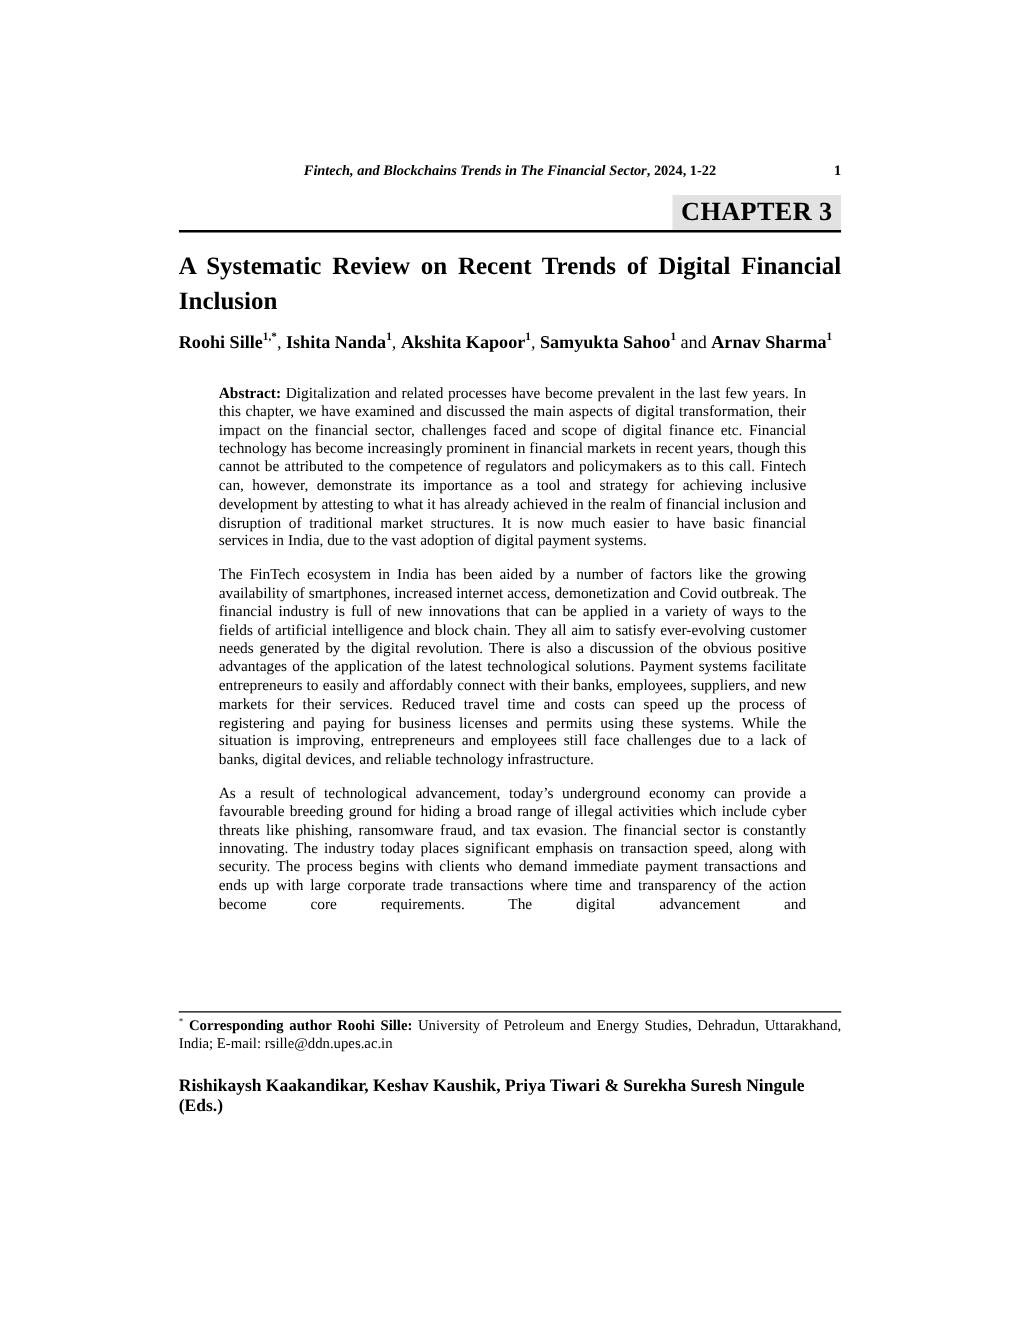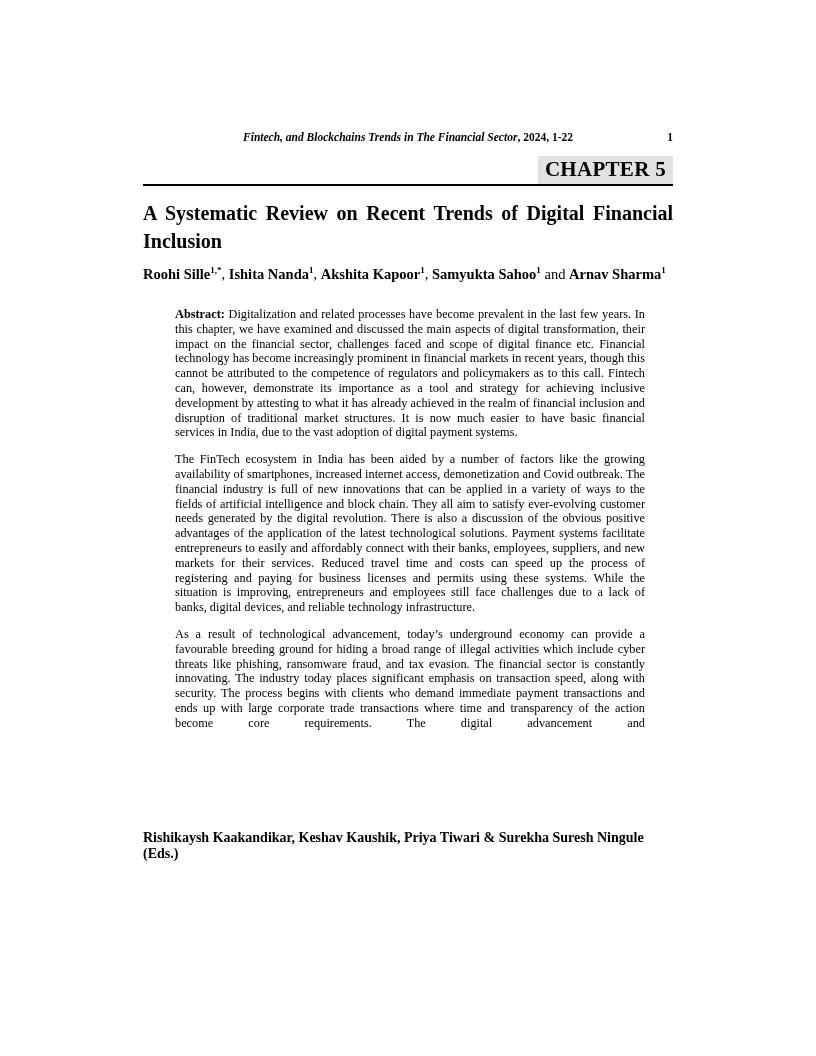--- a/index.html
+++ b/index.html
@@ -101,33 +101,34 @@
   }
 </style>
 </head>
 <body>
 
 <div class="main-flow">
 
   <div class="running-head"><span class="head-italic">Fintech, and Blockchains Trends in The Financial Sector</span><span>, 2024, 1-22</span><span class="page-num">1</span></div>
 
   <div class="chapter-row">
-    <span class="chapter-badge">CHAPTER 5</span>
+    <span class="chapter-badge">CHAPTER 3</span>
   </div>
 
   <h1 class="title">A Systematic Review on Recent Trends of Digital Financial Inclusion</h1>
 
   <p class="authors"><span><b><span>Roohi Sille</span><sup>1,*</sup></b><span class="sep">, </span></span><span><b><span>Ishita Nanda</span><sup>1</sup></b><span class="sep">, </span></span><span><b><span>Akshita Kapoor</span><sup>1</sup></b><span class="sep">, </span></span><span><b><span>Samyukta Sahoo</span><sup>1</sup></b><span class="sep"> and </span></span><span><b><span>Arnav Sharma</span><sup>1</sup></b><span class="sep"></span></span></p>
 
 
   <div class="body-block">
     <p><span class="abstract-label">Abstract:</span><span> Digitalization and related processes have become prevalent in the last few years. In this chapter, we have examined and discussed the main aspects of digital transformation, their impact on the financial sector, challenges faced and scope of digital finance </span><span class="etc">etc</span><span>. Financial technology has become increasingly prominent in financial markets in recent years, though this cannot be attributed to the competence of regulators and policymakers as to this call. Fintech can, however, demonstrate its importance as a tool and strategy for achieving inclusive development by attesting to what it has already achieved in the realm of financial inclusion and disruption of traditional market structures. It is now much easier to have basic financial services in India, due to the vast adoption of digital payment systems.</span></p>
     <p>The FinTech ecosystem in India has been aided by a number of factors like the growing availability of smartphones, increased internet access, demonetization and Covid outbreak. The financial industry is full of new innovations that can be applied in a variety of ways to the fields of artificial intelligence and block chain. They all aim to satisfy ever-evolving customer needs generated by the digital revolution. There is also a discussion of the obvious positive advantages of the application of the latest technological solutions. Payment systems facilitate entrepreneurs to easily and affordably connect with their banks, employees, suppliers, and new markets for their services. Reduced travel time and costs can speed up the process of registering and paying for business licenses and permits using these systems. While the situation is improving, entrepreneurs and employees still face challenges due to a lack of banks, digital devices, and reliable technology infrastructure.</p>
     <p class="continues">As a result of technological advancement, today’s underground economy can provide a favourable breeding ground for hiding a broad range of illegal activities which include cyber threats like phishing, ransomware fraud, and tax evasion. The financial sector is constantly innovating. The industry today places significant emphasis on transaction speed, along with security. The process begins with clients who demand immediate payment transactions and ends up with large corporate trade transactions where time and transparency of the action become core requirements. The digital advancement and</p>
   </div>
 
 </div>
 
 <div class="bottom-area">
+  <div class="footnote"><sup>*</sup> <span class="fn-bold">Corresponding author Roohi Sille:</span> <span>University of Petroleum and Energy Studies, Dehradun, Uttarakhand, India; E-mail: </span><span>rsille@ddn.upes.ac.in</span></div>
   <div class="page-footer">
     <div>Rishikaysh Kaakandikar, Keshav Kaushik, Priya Tiwari &amp; Surekha Suresh Ningule (Eds.)</div>
   </div>
 </div>
 
 </body></html>

